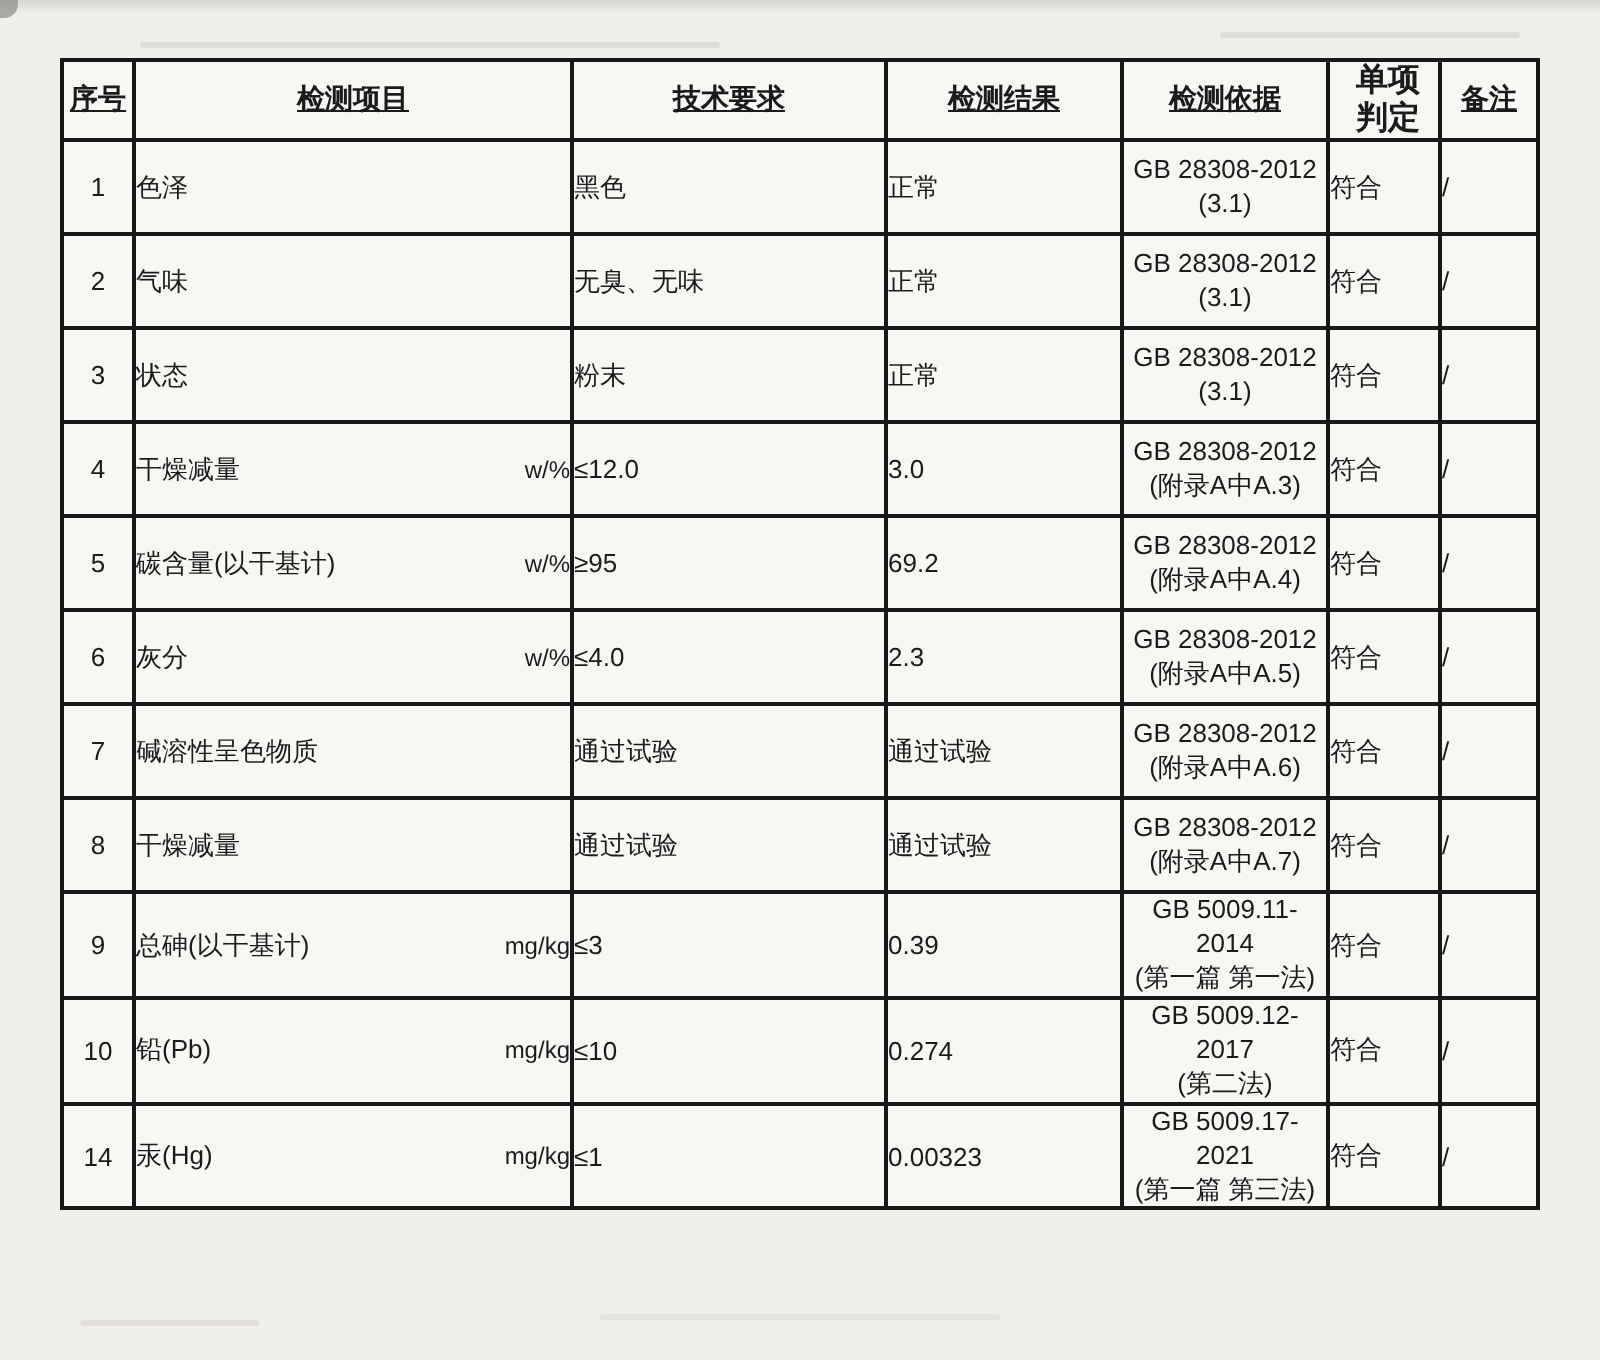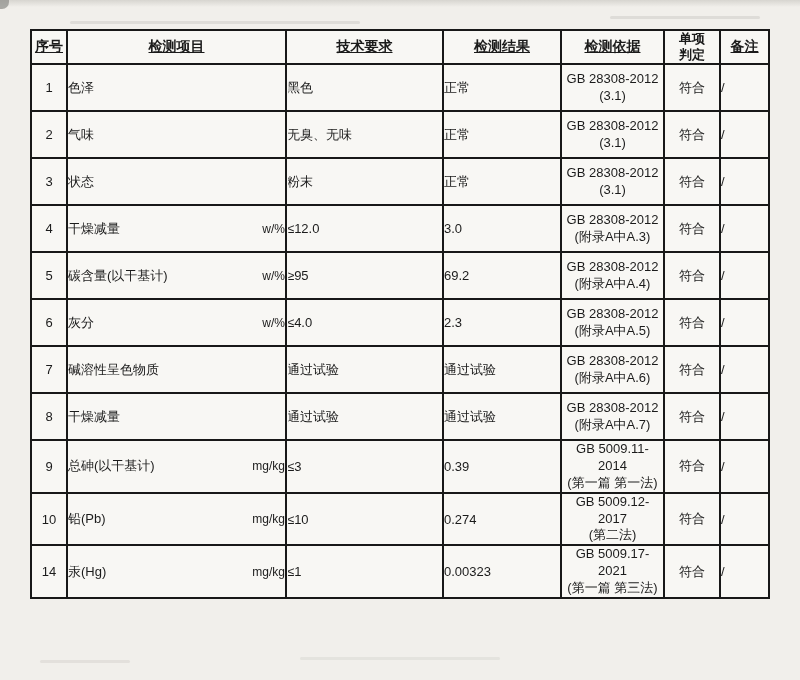--- a/index.html
+++ b/index.html
@@ -64,36 +64,37 @@
     line-height: 1.1;
     text-decoration: underline;
   }
   .report tbody td {
     height: 45px;
     font-size: 13px;
   }
   .two-line {
     display: inline-block;
     width: 2.25em;
-    font-size: 13px;
+    font-size: 16px;
     line-height: 1.2;
     word-break: break-all;
+    text-align: right;
   }
   .c-no     { text-align: center; }
   .c-item   { padding: 0 9px 0 12px; }
   .item-flex {
     display: flex;
     justify-content: space-between;
     align-items: center;
   }
   .item-unit { font-size: 12px; white-space: nowrap; }
-  .c-req    { padding-left: 9px; border-radius: 23px; }
+  .c-req    { padding-left: 9px; }
   .c-res    { padding-left: 11px; }
   .c-basis  { padding-left: 7px; padding-right: 2px; font-size: 12px; line-height: 1.3; text-align: center; }
-  .c-judge  { text-align: center; }
+  .c-judge  { }
   .c-remark { padding-left: 11px; }
 </style>
 </head>
 <body>
 
 <div class="scan-top-edge"></div>
 <div class="corner-blot"></div>
 <div class="streak streak-a"></div>
 <div class="streak streak-b"></div>
 <div class="streak streak-c"></div>

